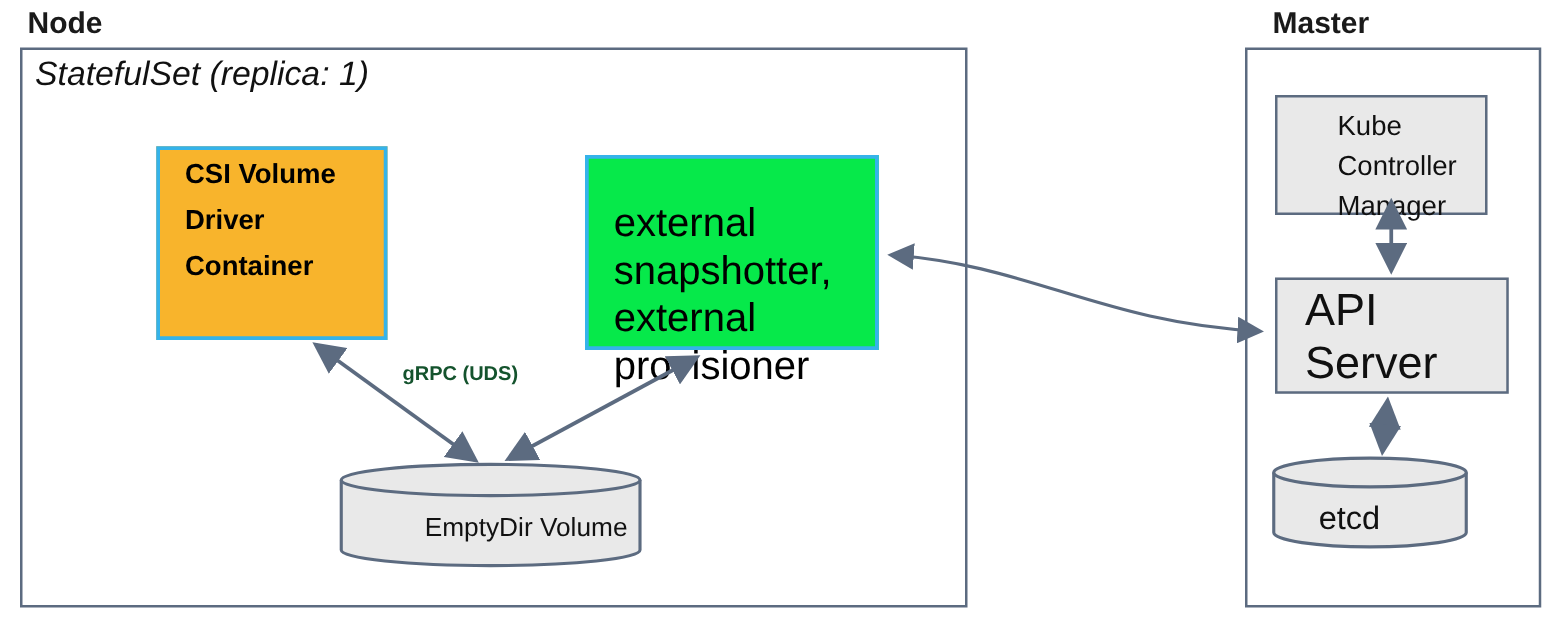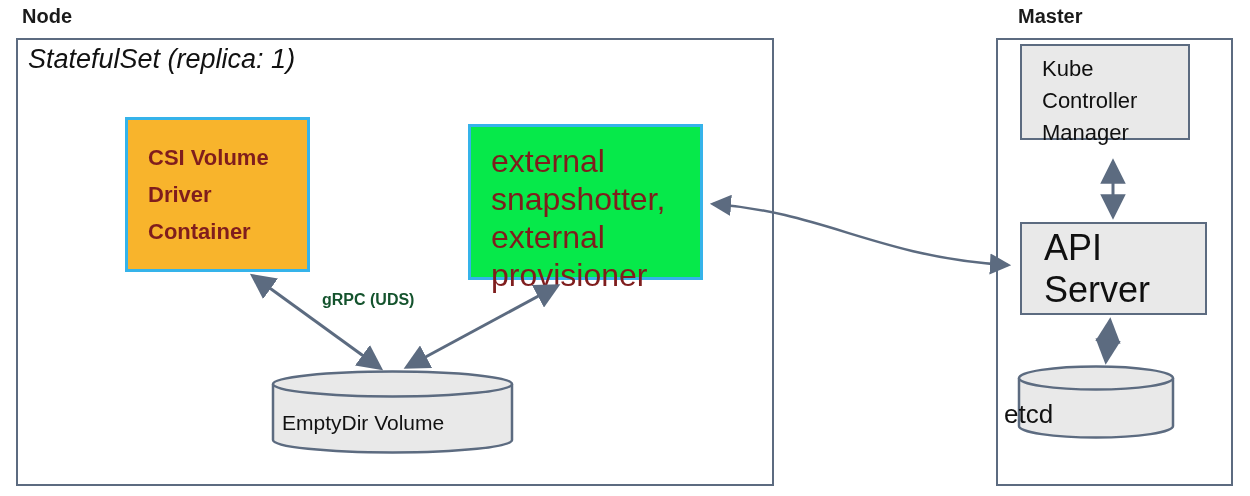--- a/index.html
+++ b/index.html
@@ -7,41 +7,41 @@
   body { font-family: "Liberation Sans", "DejaVu Sans", sans-serif; }
   .canvas {
     position: relative;
     width: 1250px;
     height: 496px;
     background: #ffffff;
     overflow: hidden;
   }
   .abs { position: absolute; }
   .section-title {
-    font-size: 20px;
+    font-size: 24px;
     font-weight: bold;
     color: #1a1a1a;
     z-index: 4;
   }
   .outer-box {
     border: 2px solid #5c6b80;
     background: #ffffff;
     z-index: 1;
   }
   .statefulset-label {
     font-size: 27px;
     color: #111;
     z-index: 4;
   }
   .color-box {
     border: 3px solid #35b3ea;
-    color: #7f1d1d;
+    color: #000000;
     z-index: 2;
     display: flex;
-    align-items: center;
+    align-items: flex-start;
   }
   .color-box .txt { width: 100%; }
   .csi-text {
     font-size: 22px;
     font-weight: bold;
     line-height: 37px;
     padding-left: 20px;
     padding-right: 28px;
   }
   .sidecar-text {
@@ -72,24 +72,24 @@
   }
   .grpc-label {
     font-size: 16px;
     font-weight: bold;
     color: #14532d;
     z-index: 4;
   }
   .cyl-label {
     color: #111;
     z-index: 6;
-    text-align: left;
+    text-align: right;
   }
   .emptydir-label { font-size: 21px; width: 220px; left: 282px; top: 411px; }
-  .etcd-label { font-size: 26px; width: 110px; left: 1004px; top: 399px; text-align: left; }
+  .etcd-label { font-size: 26px; width: 110px; left: 1055px; top: 399px; text-align: left; }
   svg.overlay {
     position: absolute;
     left: 0; top: 0;
     z-index: 3;
     pointer-events: none;
   }
 </style>
 </head>
 <body>
 
@@ -106,21 +106,21 @@
   <div class="abs color-box" style="left: 125px; top: 117px; width: 185px; height: 155px; background: rgb(248, 180, 44); border-color: rgb(53, 179, 234);">
     <div class="txt csi-text">CSI Volume Driver Container</div>
   </div>
 
   <div class="abs color-box" style="left: 468px; top: 124px; width: 235px; height: 156px; background: rgb(6, 233, 74); border-color: rgb(53, 179, 234);">
     <div class="txt sidecar-text">external snapshotter, external provisioner</div>
   </div>
 
   <div class="abs grpc-label" style="left:322px; top:291px;">gRPC (UDS)</div>
 
-  <div class="abs gray-box" style="left:1020px; top:44px; width:170px; height:96px;">
+  <div class="abs gray-box" style="left:1020px; top:76px; width:170px; height:96px;padding-left:28px;">
     <div class="kcm-text">Kube Controller Manager</div>
   </div>
 
   <div class="abs gray-box api-box" style="left:1020px; top:222px; width:187px; height:93px;">
     <div class="api-text">API Server</div>
   </div>
 
   <svg class="overlay" width="1250" height="496" viewBox="0 0 1250 496">
     <defs>
       <marker id="ah" viewBox="0 0 10 10" refX="8.5" refY="5" markerWidth="8.5" markerHeight="8.5" orient="auto-start-reverse">

